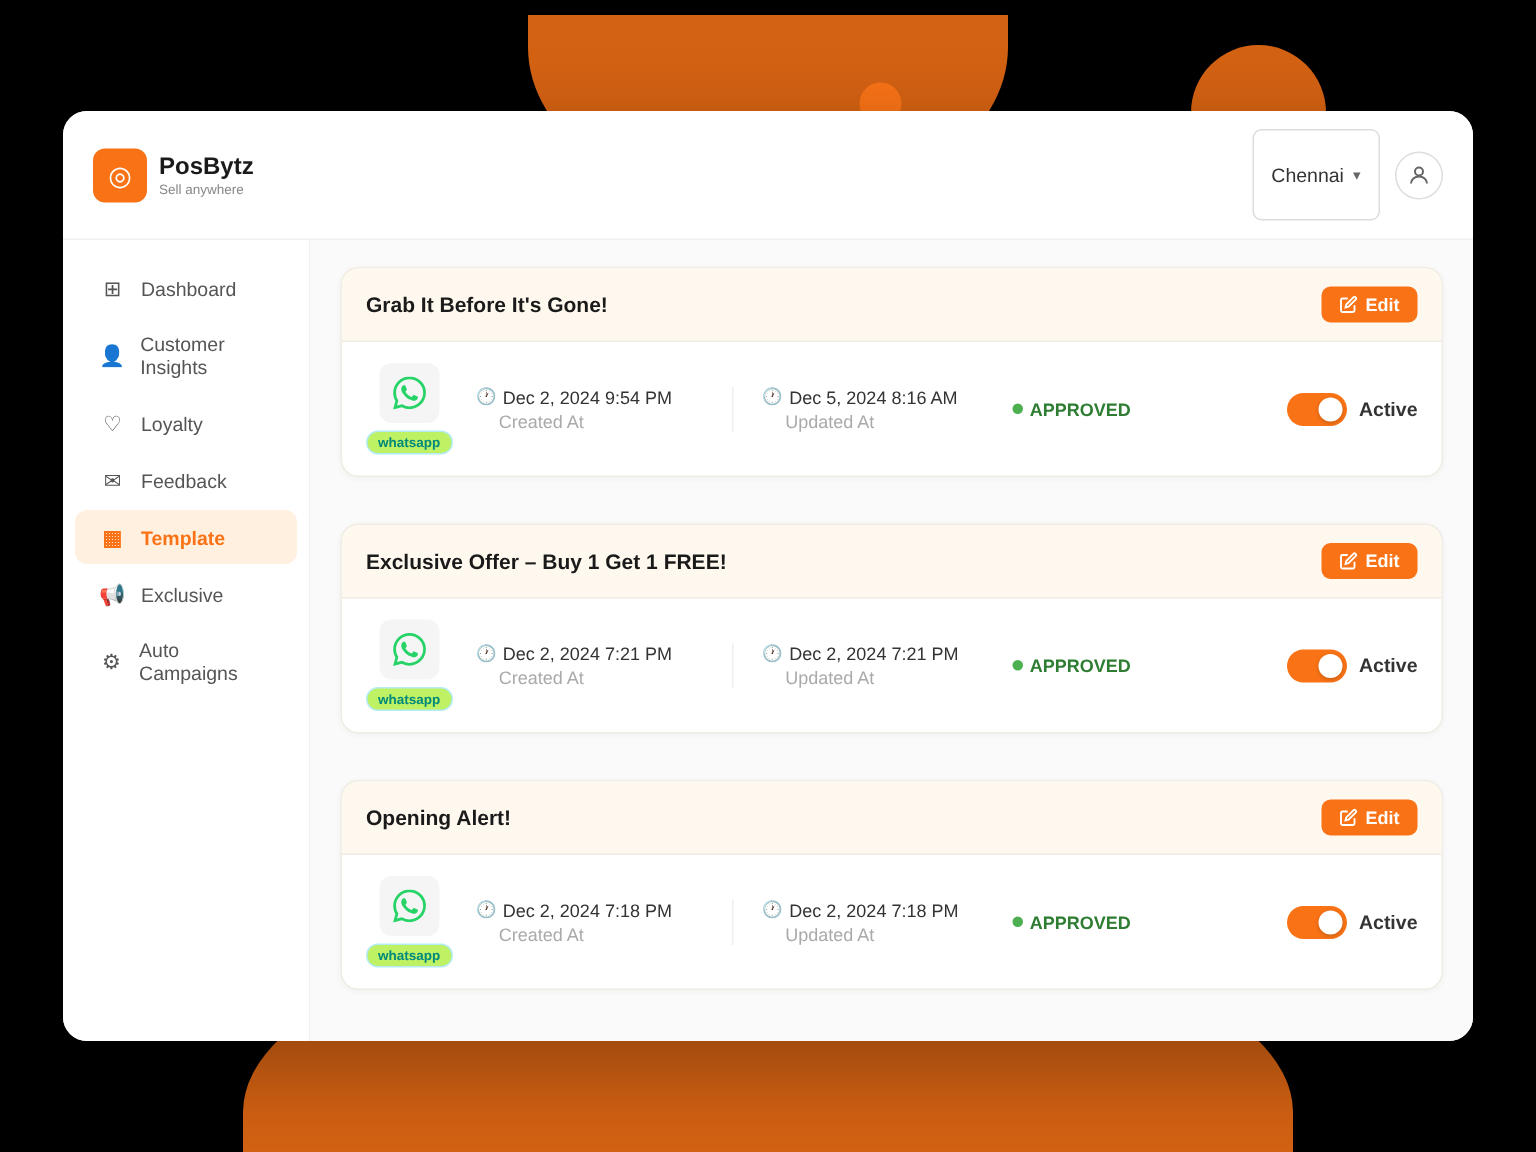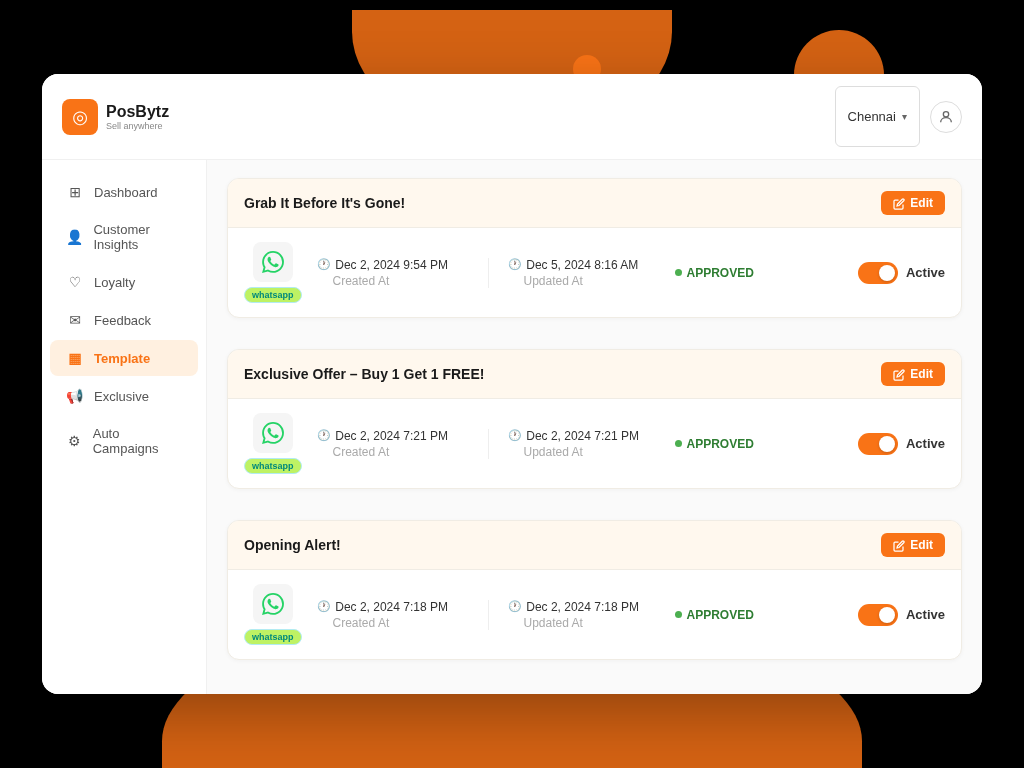--- a/index.html
+++ b/index.html
@@ -213,21 +213,21 @@
       background: #FFF8EE;
       border-bottom: 1px solid #f0ece4;
     }
     .card-title {
       font-size: 14px;
       font-weight: 700;
       color: #1a1a1a;
     }
     .edit-btn {
       display: flex;
-      align-items: flex-end;
+      align-items: center;
       gap: 5px;
       background: #F97316;
       color: #fff;
       border: none;
       border-radius: 6px;
       padding: 5px 12px;
       font-size: 12px;
       font-weight: 600;
       cursor: pointer;
     }

